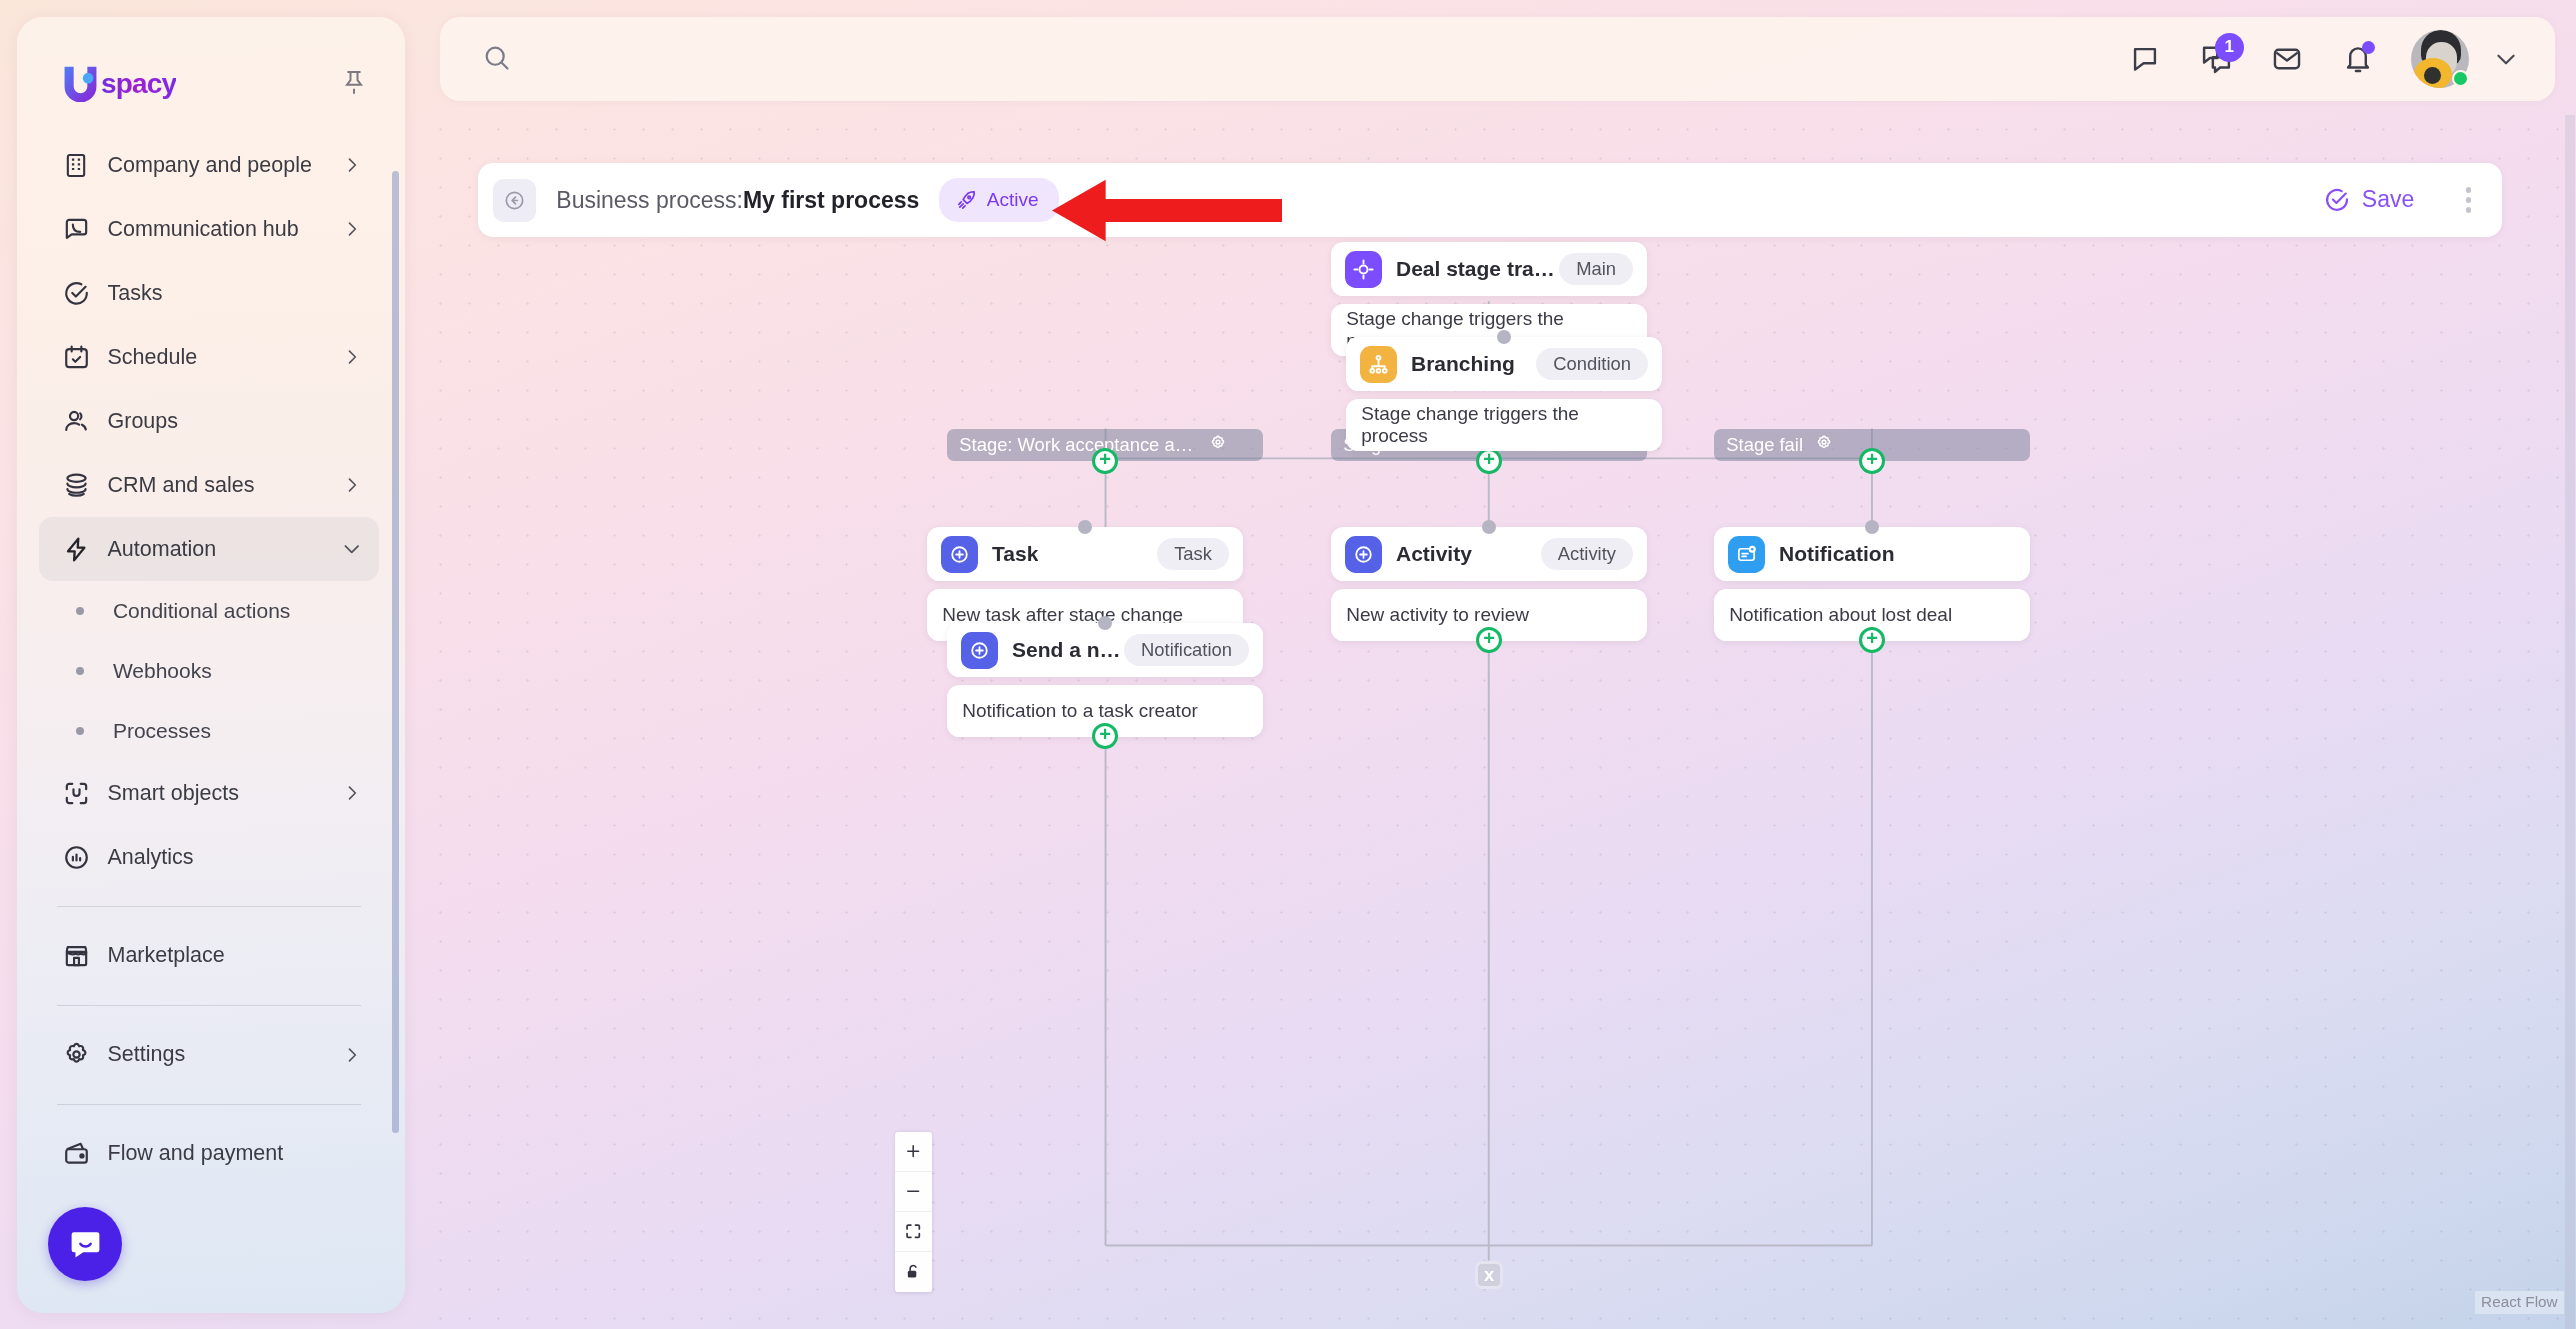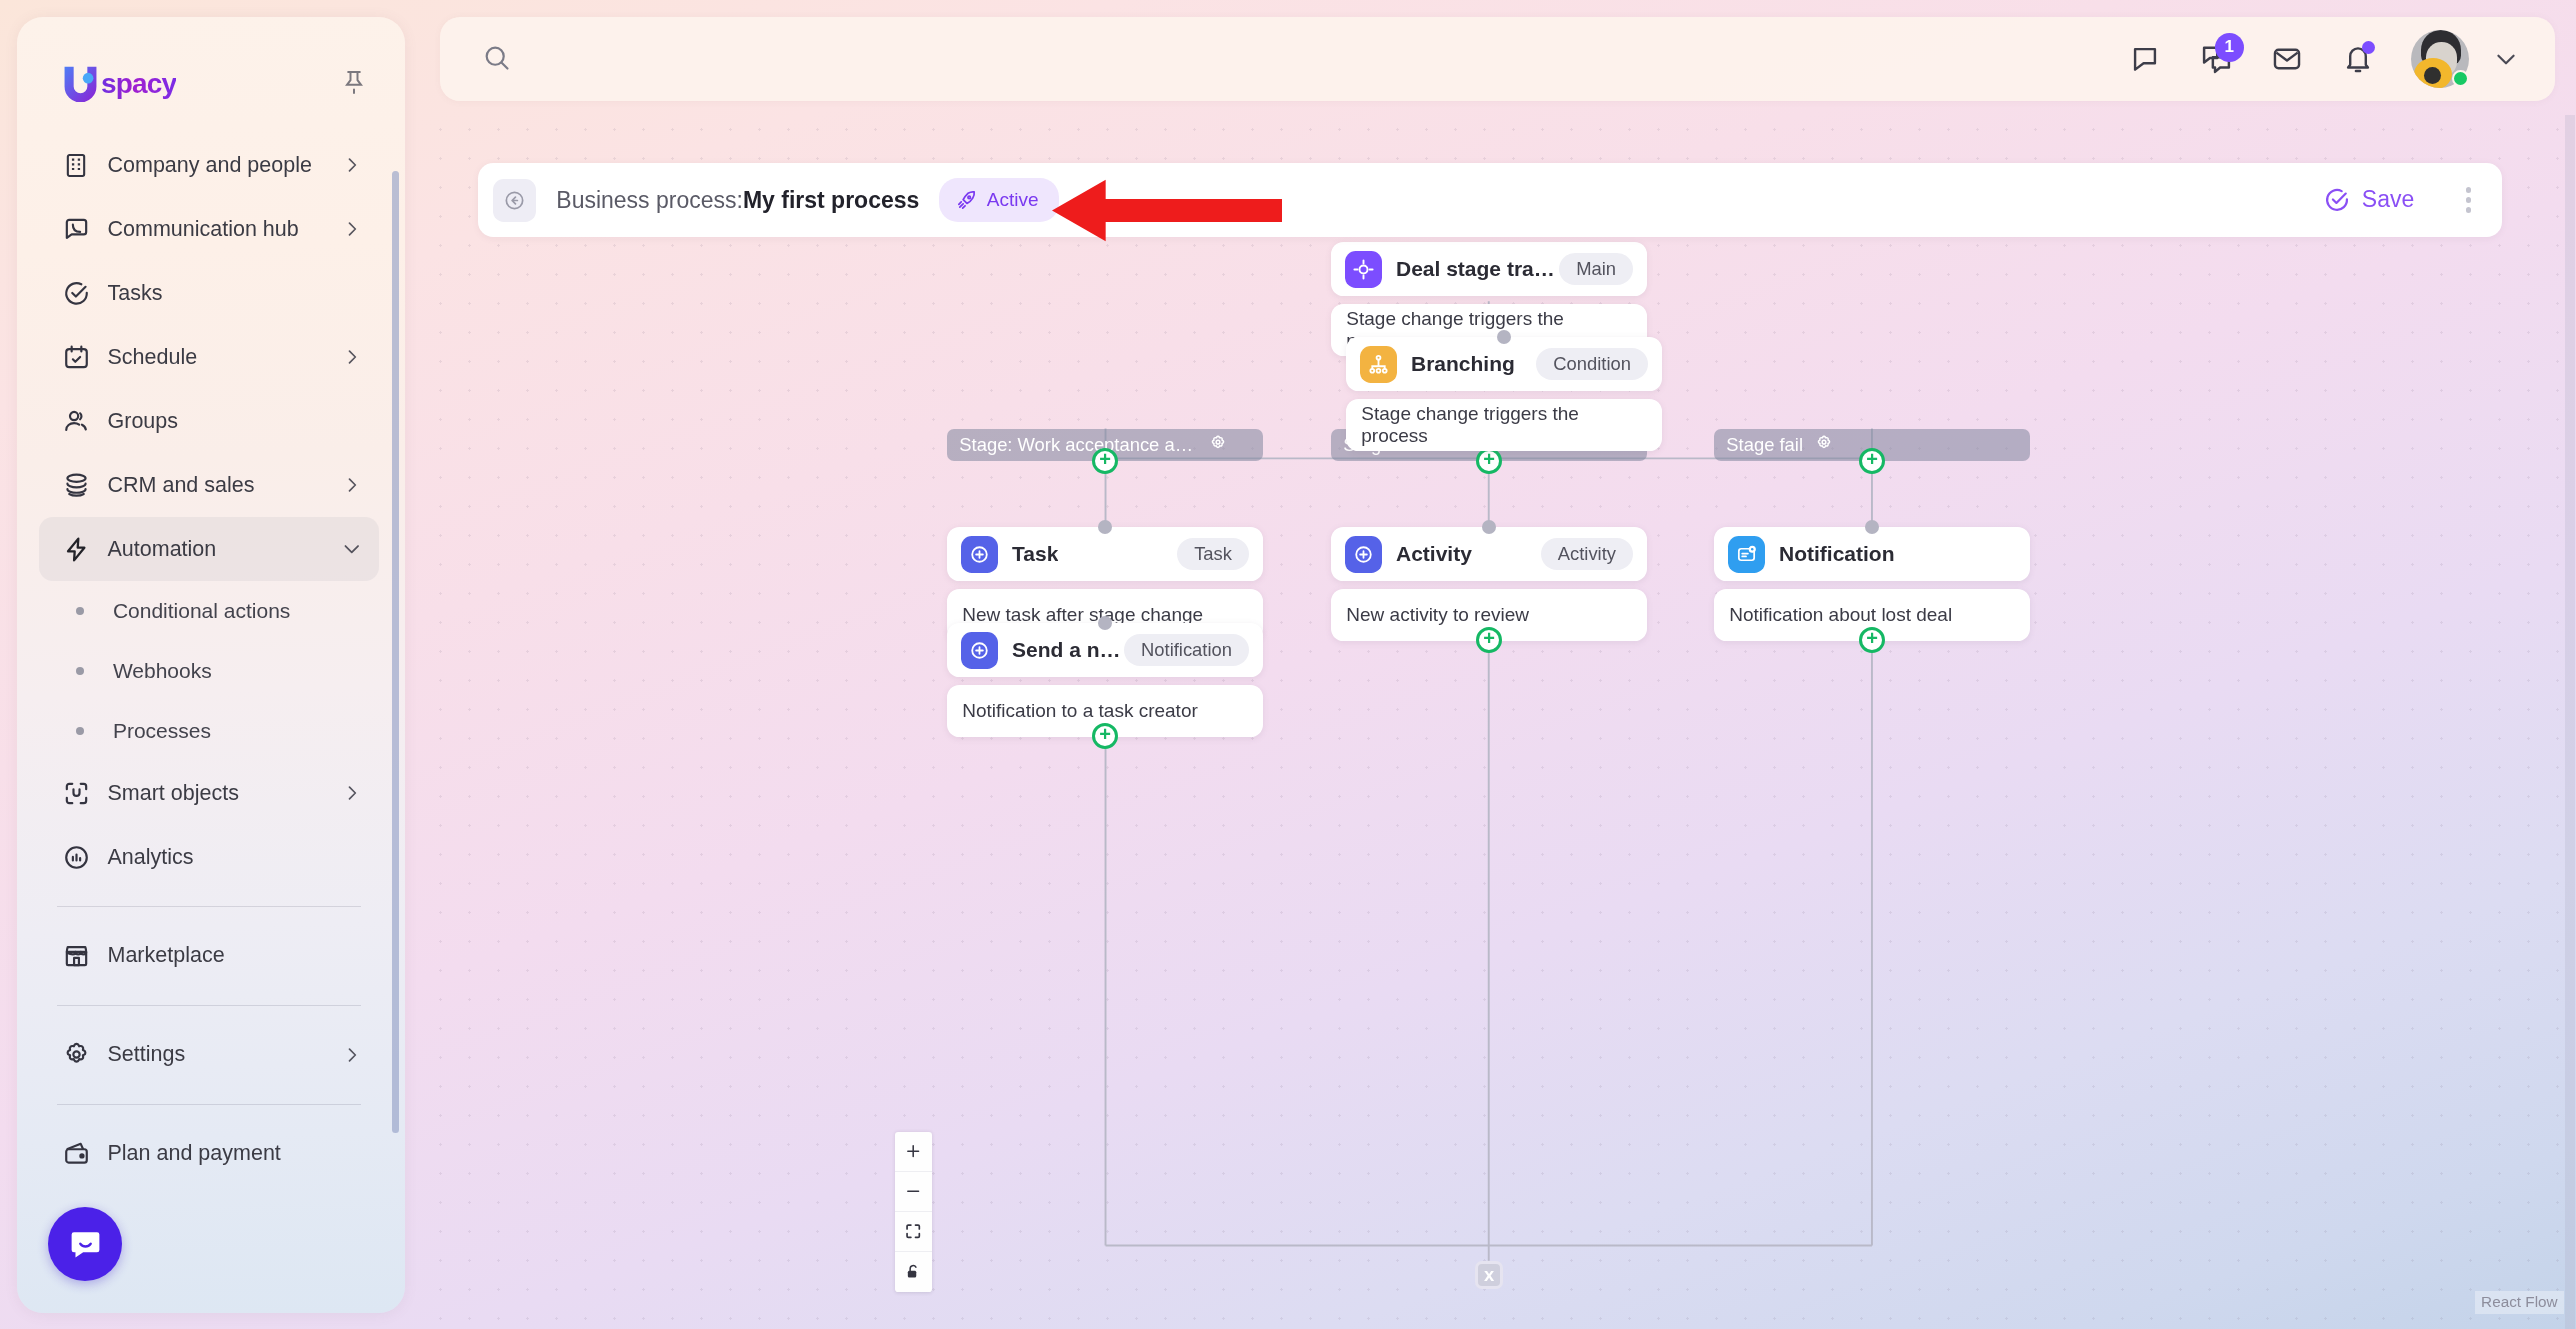--- a/index.html
+++ b/index.html
@@ -461,21 +461,21 @@
       <div class="sb-div"></div>
 
       <div class="sb-item">
         <span class="sb-ico">
           <svg width="29" height="29" viewBox="0 0 24 24" fill="none" stroke="#343440" stroke-width="1.8" stroke-linejoin="round">
               <path d="M4 8.5 15.5 4l2 4.5"></path>
               <rect x="3.5" y="8.5" width="17" height="11" rx="2"></rect>
               <circle cx="16.5" cy="14" r="1.3" fill="#343440"></circle>
             </svg>
         </span>
-        <span class="sb-label">Plan and payment</span>
+        <span class="sb-label">Flow and payment</span>
       </div>
 
       <div class="sb-track"></div>
       <div class="sb-thumb"></div>
     </div>
 
     <div class="intercom">
       <svg width="37" height="37" viewBox="0 0 24 24">
         <path d="M4.5 4h15a1.5 1.5 0 0 1 1.5 1.5v10A1.5 1.5 0 0 1 19.5 17h-9l-5 3.5V17H4.5A1.5 1.5 0 0 1 3 15.5v-10A1.5 1.5 0 0 1 4.5 4Z" fill="#fff"></path>
         <path d="M8.6 11.5c.9 1.2 2 1.8 3.4 1.8s2.5-.6 3.4-1.8" fill="none" stroke="#4b21e8" stroke-width="1.5" stroke-linecap="round"></path>
@@ -633,21 +633,21 @@
               <circle cx="18.5" cy="18.5" r="2"></circle>
               <path d="M12 7v4M5.5 16.5v-2.7h13v2.7M12 11v2.8"></path>
             </svg>
         </span>
         <span class="node-title">Branching</span>
         <span class="node-tag">Condition</span>
       </div>
       <div class="node-body">Stage change triggers the process</div>
     </div>
 
-    <div class="node" style="left:521px; top:412px;">
+    <div class="node" style="left:501px; top:412px;">
       <div class="port-top"></div>
       <div class="node-head">
         <span class="node-icon" style="background:#5562e8">
           <svg width="23" height="23" viewBox="0 0 24 24" fill="none" stroke="#fff" stroke-width="1.9" stroke-linecap="round">
               <circle cx="12" cy="12" r="7.6"></circle>
               <path d="M12 8.5v7M8.5 12h7"></path>
             </svg>
         </span>
         <span class="node-title">Task</span>
         <span class="node-tag">Task</span>

